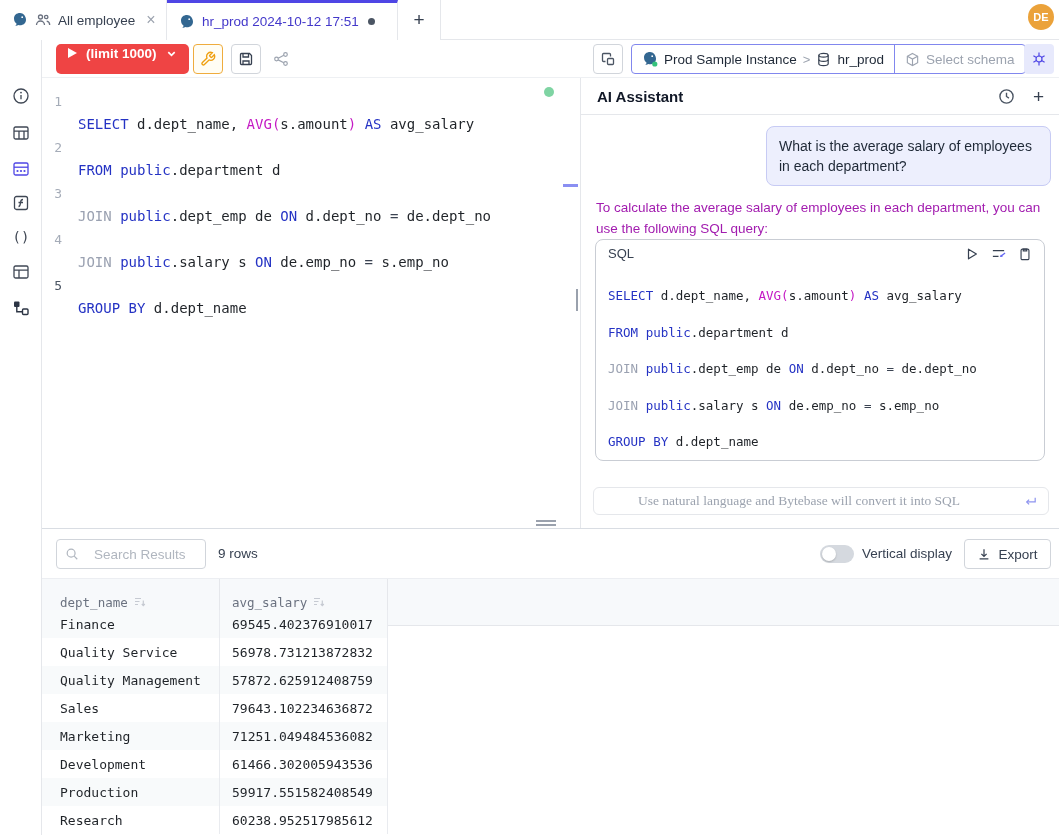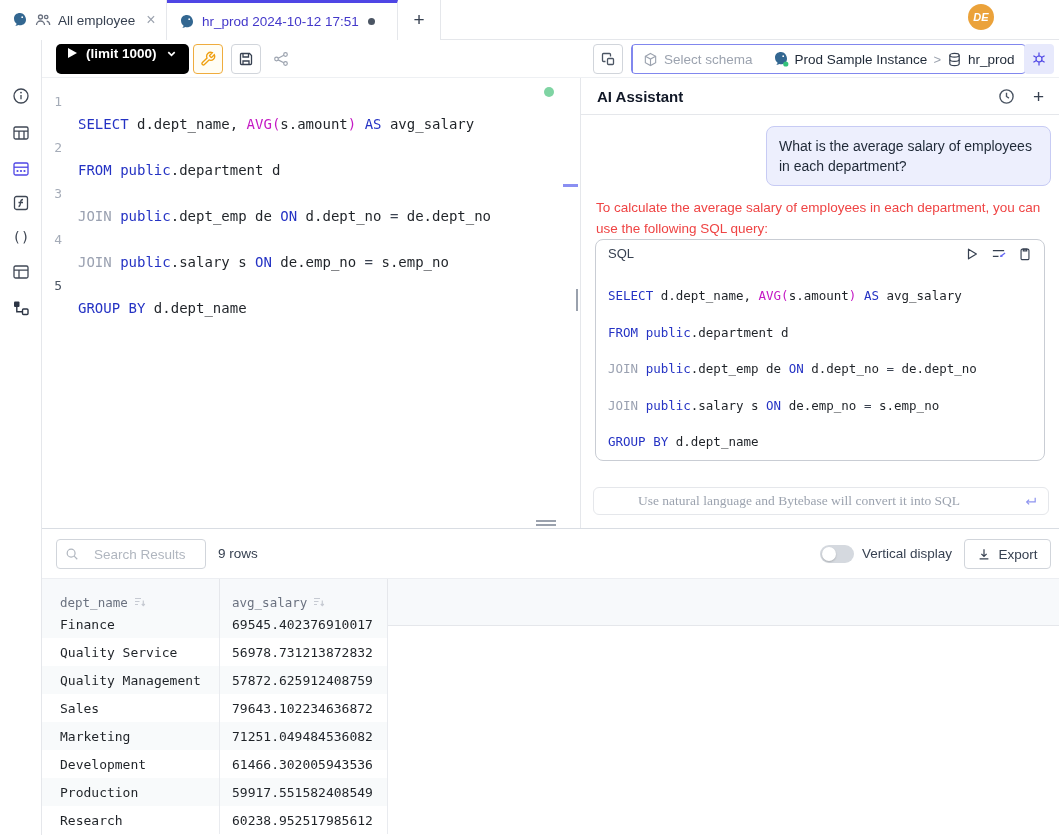--- a/index.html
+++ b/index.html
@@ -11,27 +11,27 @@
   
   .tabbar { left:0; top:0; width:1059px; height:40px; background:#fff; border-bottom:1px solid #e5e7eb; }
   .tab { position:absolute; top:0; height:40px; display:flex; align-items:center; gap:7px; padding:0 12px; border-right:1px solid #e5e7eb; background:#fff; cursor:default; }
   .tab1 { left:0; width:167px; }
   .tab2 { left:167px; width:231px; border-top:3px solid #4f46e5; }
   .tab-label { font-size:13.5px; color:#374151; white-space:nowrap; }
   .tab2 .tab-label { color:#4338ca; }
   .tab-close { color:#9ca3af; font-size:16px; line-height:1; margin-left:4px; }
   .dirty-dot { width:7px; height:7px; border-radius:50%; background:#4b5563; margin-left:2px; }
   .tab-plus { left:398px; width:43px; display:flex; justify-content:center; align-items:center; font-size:19px; color:#374151; }
-  .avatar { left:968px; top:4px; width:26px; height:26px; border-radius:50%; background:#eba23a; color:#fff; font-size:11px; font-weight:bold; display:flex; align-items:center; justify-content:center;font-style:italic; }
+  .avatar { left:1028px; top:4px; width:26px; height:26px; border-radius:50%; background:#eba23a; color:#fff; font-size:11px; font-weight:bold; display:flex; align-items:center; justify-content:center; }
 
   
   .toolbar { left:0; top:40px; width:1059px; height:38px; background:#fff; border-bottom:1px solid #eef0f3; }
   .icon-btn { position:absolute; display:flex; align-items:center; justify-content:center; border-radius:4px; background:#fff; }
   .code-btn { left:5px; top:44px; width:32px; height:30px; background:#e7e9fc; color:#4f46e5; font-family:"DejaVu Sans Mono",monospace; font-size:13px; font-weight:bold; letter-spacing:1px; }
-  .run-btn { position:absolute; left:56px; top:44px; height:30px; padding:0 12px 12px 12px; border-radius:5px; background:#000000; color:#fff; display:flex; align-items:center; gap:9px; font-size:13.5px; font-weight:600; }
+  .run-btn { position:absolute; left:56px; top:44px; height:30px; padding:0 12px 12px 12px; border-radius:5px; background:#ef4444; color:#fff; display:flex; align-items:center; gap:9px; font-size:13.5px; font-weight:600; }
   .play-tri { width:0; height:0; border-left:9px solid #fff; border-top:5.5px solid transparent; border-bottom:5.5px solid transparent; }
   .wrench-btn { left:193px; top:44px; width:30px; height:30px; border:1px solid #efac3d; background:#fffdf4; }
   .save-btn { left:231px; top:44px; width:30px; height:30px; border:1px solid #d1d5db; }
   .share-btn { left:266px; top:44px; width:30px; height:30px; }
   .sheet-btn { left:593px; top:44px; width:30px; height:30px; border:1px solid #d1d5db; }
   .instance-bar { position:absolute; left:631px; top:44px; height:30px; display:flex; align-items:stretch; border:1px solid #8187ee; border-radius:4px; background:#fff; }
   .inst-seg { display:flex; align-items:center; gap:6px; padding:0 10px; font-size:13.5px; color:#1f2937; white-space:nowrap; }
   .inst-seg.schema { border-left:1px solid #8187ee; color:#9ca3af; }
   .crumb-sep { color:#9ca3af; font-size:13px; }
   .openai-btn { left:1024px; top:44px; width:30px; height:30px; background:#e7e9fc; }
@@ -55,21 +55,21 @@
   .hres { left:536px; top:520px; width:20px; height:2px; background:#9aa1ad; }
   .hres2 { top:524px; }
 
   
   .ai-panel { left:580px; top:78px; width:479px; height:450px; border-left:1px solid #e5e7eb; background:#fff; }
   .ai-header { position:absolute; left:0; top:0; width:479px; height:37px; border-bottom:1px solid #e5e7eb; display:flex; align-items:center; padding:0 16px; }
   .ai-title { font-size:15px; font-weight:600; color:#111827; }
   .ai-head-icons { margin-left:auto; display:flex; align-items:center; gap:18px; color:#4b5563; }
   .plus-glyph { font-size:19px; color:#374151; line-height:1; }
   .bubble { position:absolute; right:8px; top:48px; width:285px; background:#edeffd; border:1px solid #c7cbf4; border-radius:8px; padding:9px 12px; font-size:14px; line-height:20px; color:#1f2937; }
-  .answer { position:absolute; left:15px; top:120px; width:452px; font-size:13.5px; line-height:20.5px; color:#ef4444; }
+  .answer { position:absolute; left:15px; top:120px; width:452px; font-size:13.5px; line-height:20.5px; color:#a21caf; }
   .code-block { position:absolute; left:14px; top:161px; width:450px; border:1px solid #c9cdd4; border-radius:8px; background:#fff; }
   .cb-head { display:flex; align-items:center; padding:6px 12px 2px 12px; }
   .cb-lang { font-size:13px; color:#374151; }
   .cb-icons { margin-left:auto; display:flex; gap:12px; align-items:center; }
   .cb-code { padding:4px 12px 10px 12px; font-family:"DejaVu Sans Mono",monospace; font-size:12.5px; line-height:14.5px; }
   .ai-input { position:absolute; left:12px; top:409px; width:456px; height:28px; border:1px solid #e5e7eb; border-radius:6px; display:flex; align-items:center; padding:0 10px; }
   .ai-input input { border:none; outline:none; flex:1; font-size:13.5px; color:#374151; font-family:Liberation Serif, serif; background:transparent;margin-left:34px; }
   .ai-input input::placeholder { color:#9ca3af; }
 
   
@@ -179,47 +179,47 @@
   <div class="icon-btn sheet-btn">
     <span>
       <svg width="16" height="16" viewBox="0 0 16 16" fill="none" stroke="#4b5563" stroke-width="1.3">
           <path d="M10.5 5.5v-2a1 1 0 0 0-1-1h-6a1 1 0 0 0-1 1v6a1 1 0 0 0 1 1h2"></path>
           <rect x="7.5" y="7.5" width="6" height="6" rx="1"></rect>
         </svg>
     </span>
   </div>
 
   <div class="instance-bar">
-    <div class="inst-seg schema">
-      <span>
-        <svg width="15" height="15" viewBox="0 0 16 16" fill="none" stroke="#9ca3af" stroke-width="1.2">
-            <path d="M8 1.5l5.5 3v7l-5.5 3-5.5-3v-7z"></path>
-            <path d="M2.5 4.5L8 7.5l5.5-3M8 7.5V14"></path>
-          </svg>
-      </span>
-      <span>Select schema</span>
-    </div>
     <div class="inst-seg">
       <span style="position:relative;">
         <svg width="16" height="16" viewBox="0 0 16 16">
             <path fill="#336791" d="M8 1C4.5 1 2 3.2 2 6.5c0 2.6 1.2 4.3 2.6 5.2-.2.9-.7 1.6-1.4 2 1.1.3 2.3 0 3.1-.7.5.1 1.1.2 1.7.2 3.5 0 6-2.2 6-5.5S11.5 1 8 1z"></path>
             <circle cx="10.2" cy="5.2" r=".9" fill="#fff"></circle>
             <circle cx="12.8" cy="13" r="2.6" fill="#34c27b"></circle>
           </svg>
       </span>
       <span>Prod Sample Instance</span>
       <span class="crumb-sep">&gt;</span>
       <span>
         <svg width="15" height="15" viewBox="0 0 16 16" fill="none" stroke="#374151" stroke-width="1.3">
             <ellipse cx="8" cy="3.5" rx="5" ry="2"></ellipse>
             <path d="M3 3.5v9c0 1.1 2.2 2 5 2s5-.9 5-2v-9"></path>
             <path d="M3 8c0 1.1 2.2 2 5 2s5-.9 5-2"></path>
           </svg>
       </span>
       <span>hr_prod</span>
+    </div>
+    <div class="inst-seg schema">
+      <span>
+        <svg width="15" height="15" viewBox="0 0 16 16" fill="none" stroke="#9ca3af" stroke-width="1.2">
+            <path d="M8 1.5l5.5 3v7l-5.5 3-5.5-3v-7z"></path>
+            <path d="M2.5 4.5L8 7.5l5.5-3M8 7.5V14"></path>
+          </svg>
+      </span>
+      <span>Select schema</span>
     </div>
   </div>
 
   <div class="icon-btn openai-btn">
     <span>
       <svg width="16" height="16" viewBox="0 0 16 16" fill="none" stroke="#4f46e5" stroke-width="1.2">
           <circle cx="8" cy="8" r="3"></circle>
           <path d="M8 1.5v4M8 10.5v4M2.4 4.8l3.5 2M10.1 9.2l3.5 2M2.4 11.2l3.5-2M10.1 6.8l3.5-2"></path>
         </svg>
     </span>

